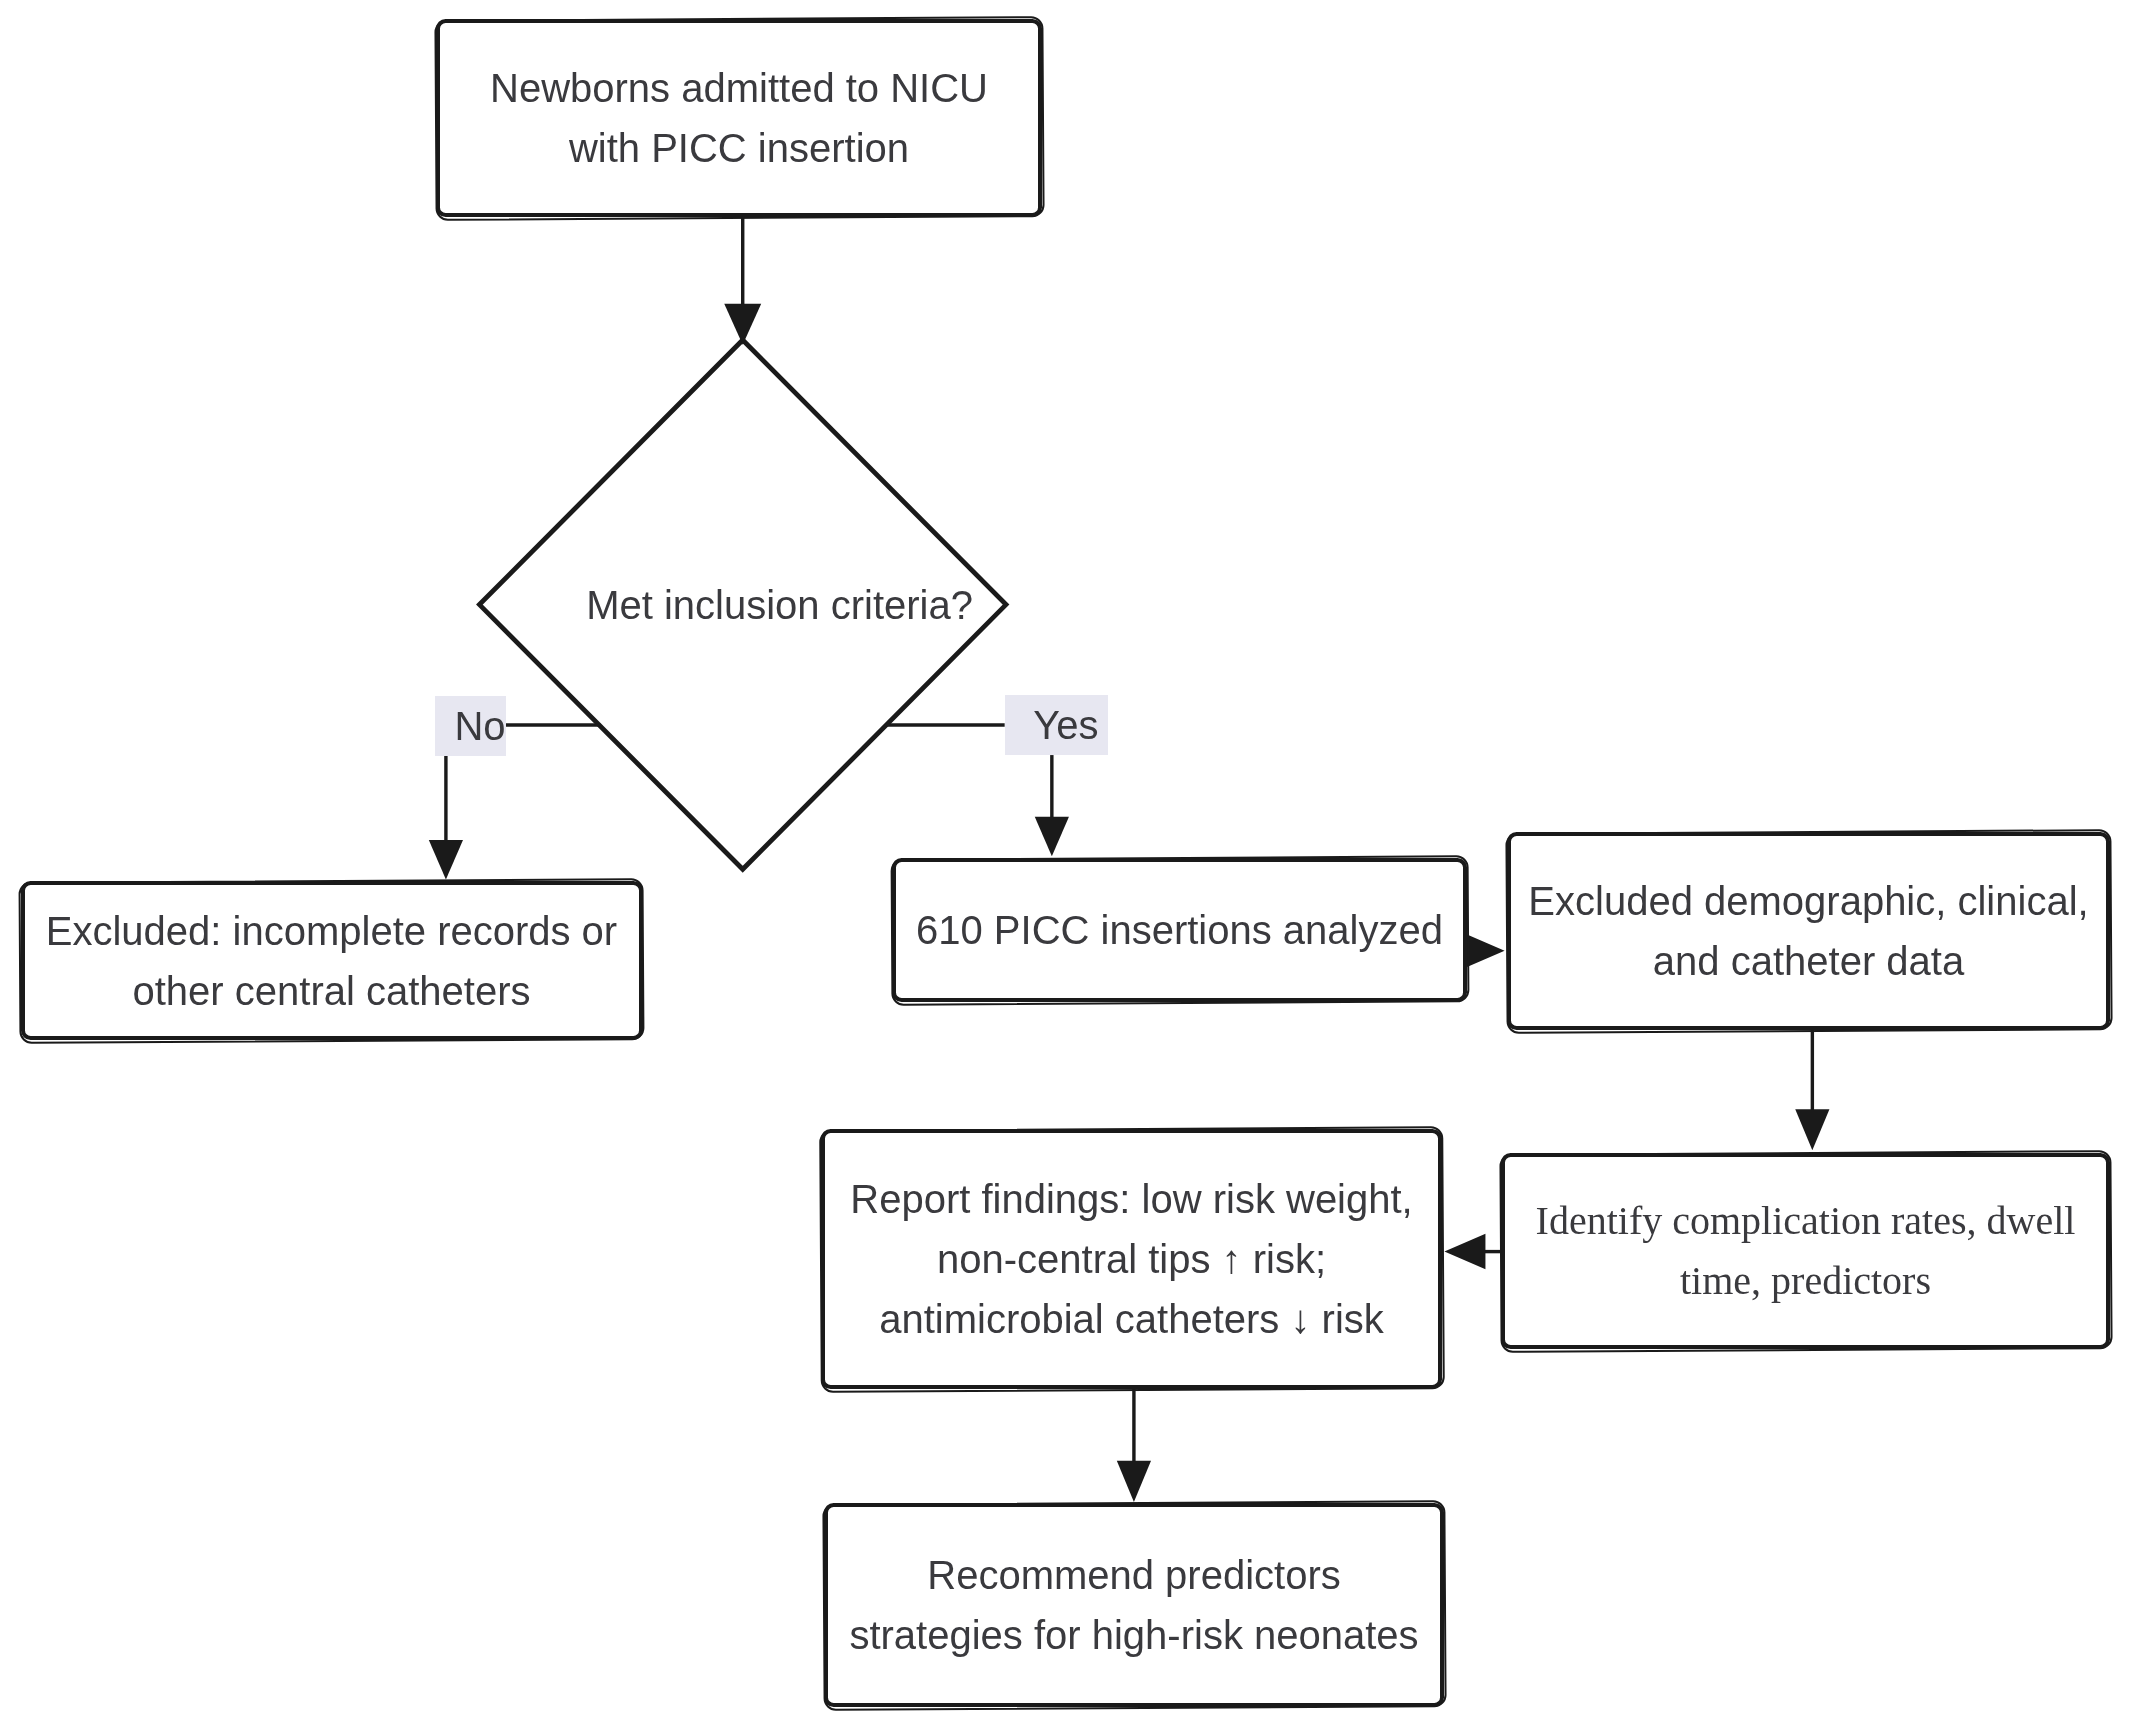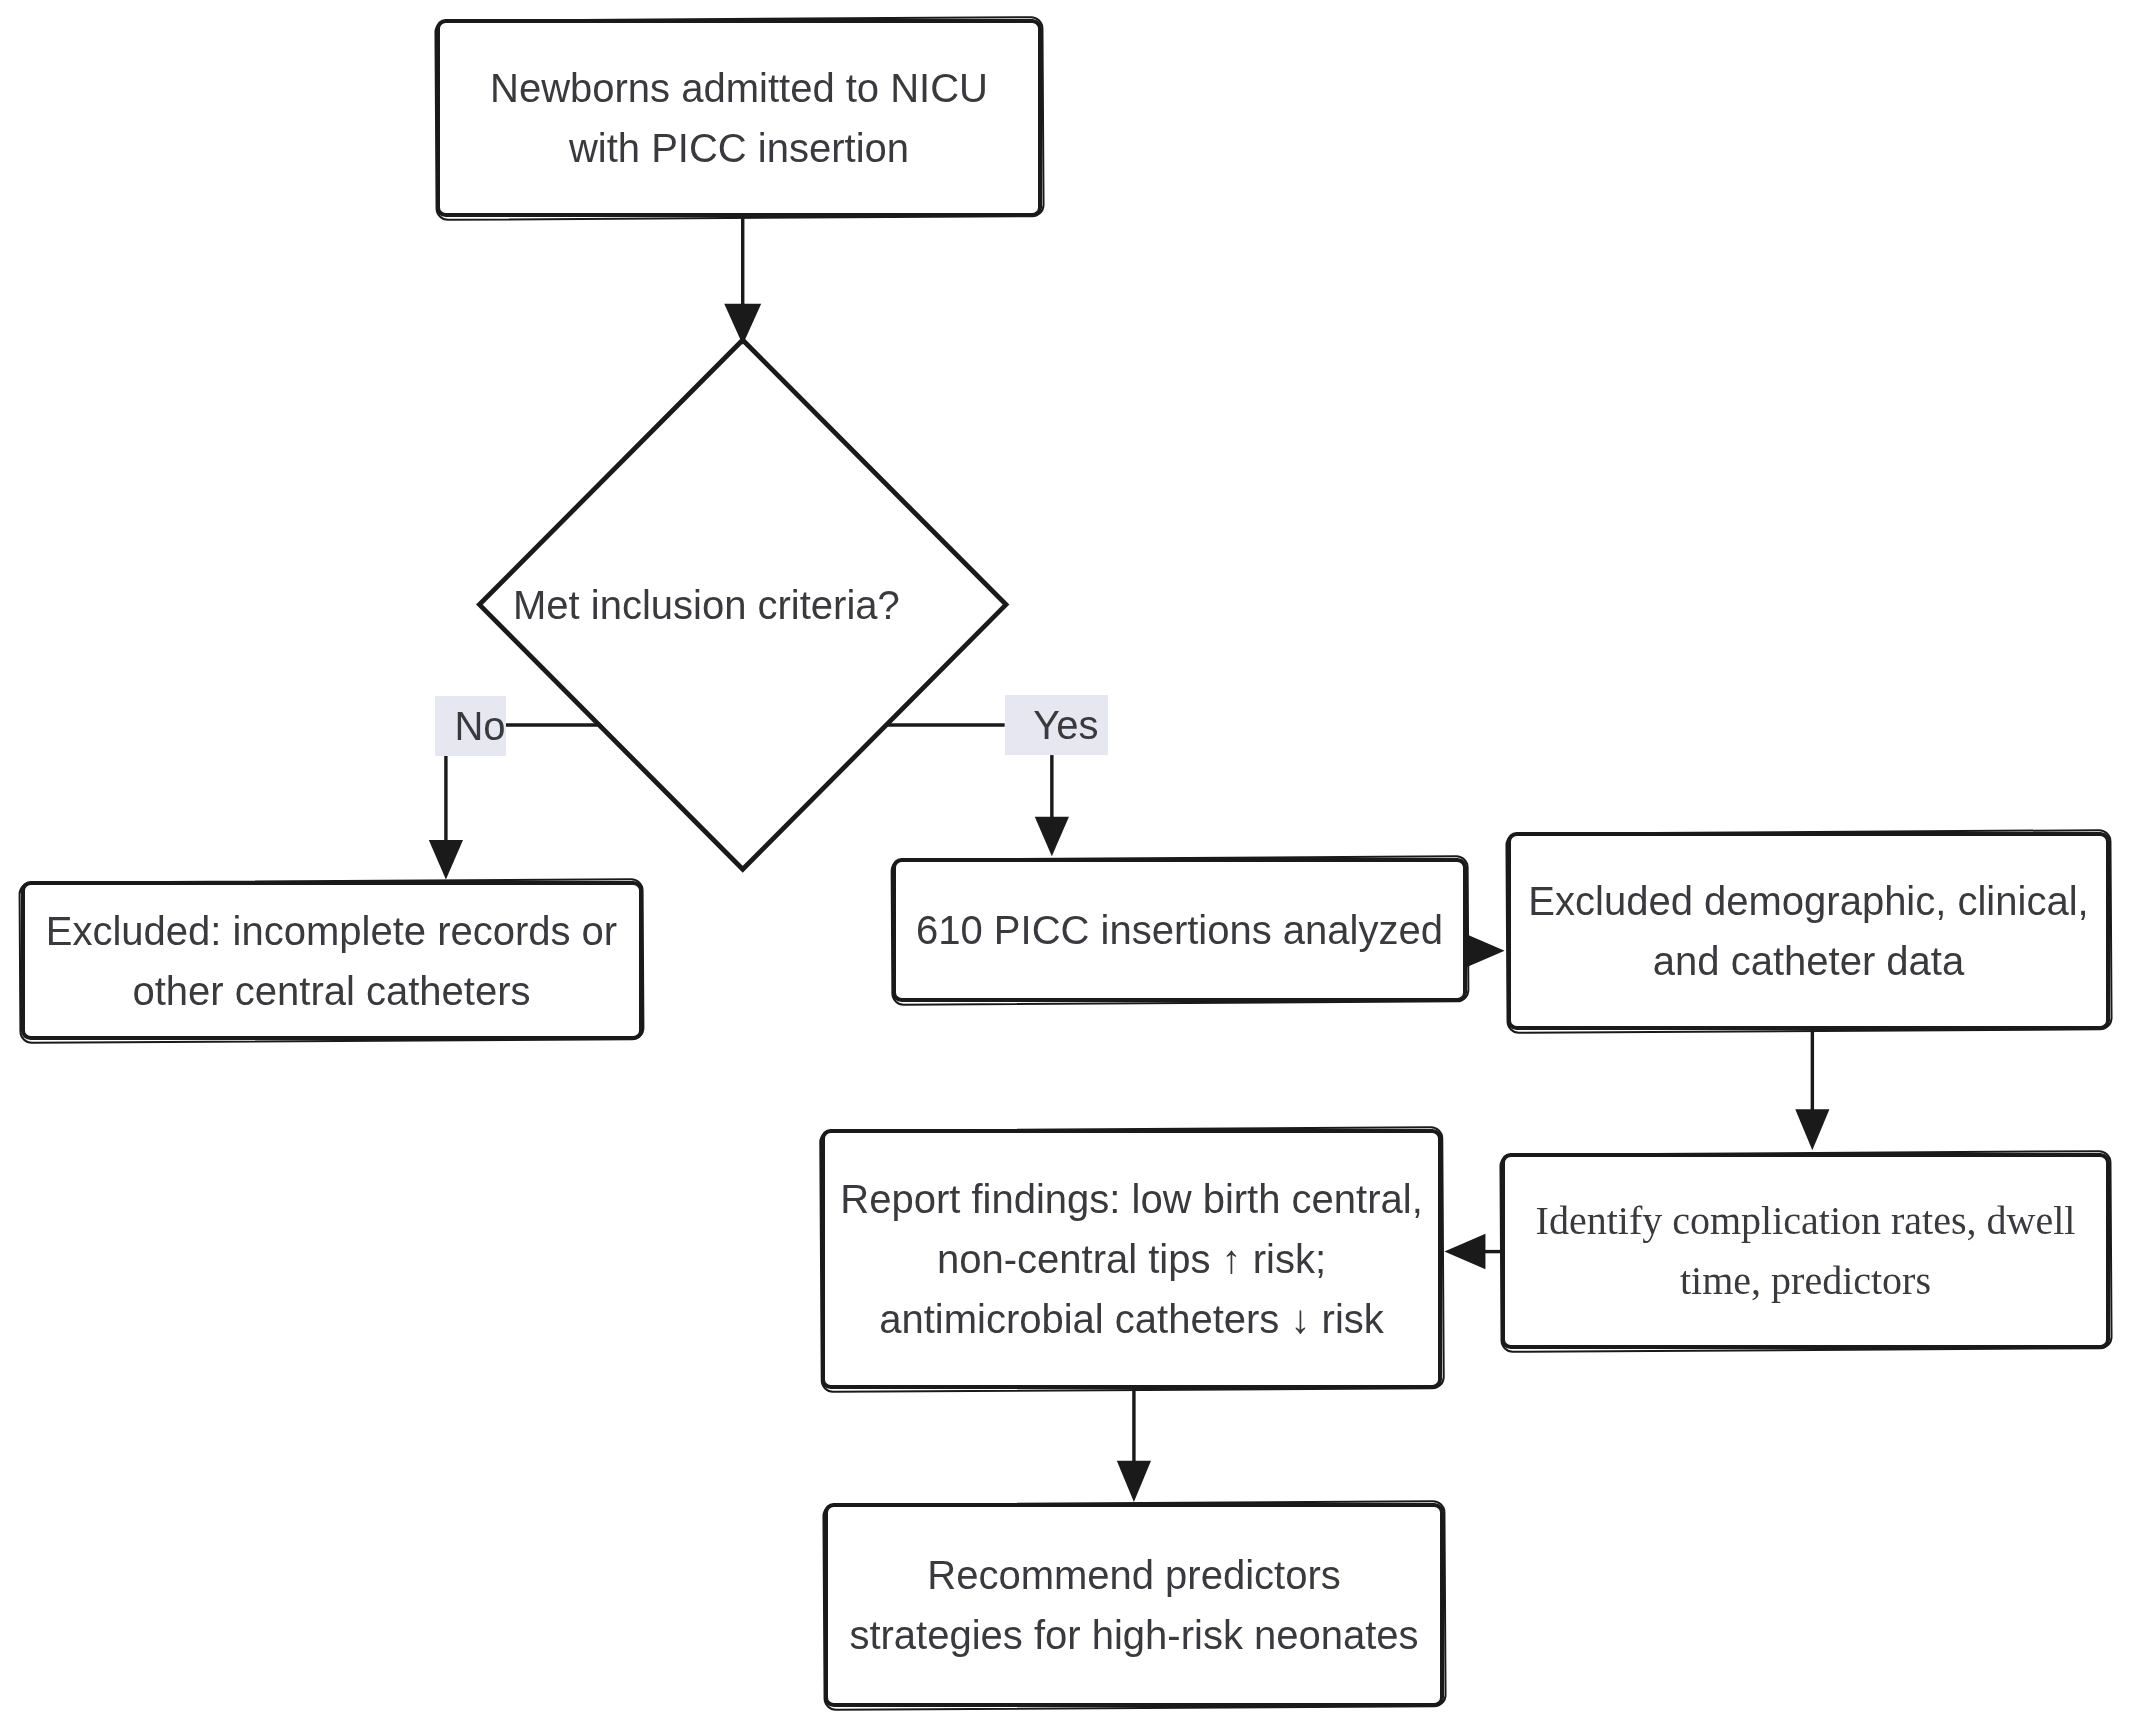--- a/index.html
+++ b/index.html
@@ -63,21 +63,21 @@
     text-align:center;
     z-index:4;
     display:flex;align-items:center;justify-content:center;padding-left:19px;
   }
   #no-label{left:435px;top:696px;width:52px;height:60px;}
   #yes-label{left:1005px;top:695px;width:84px;height:60px;}
 
   #decision-label{
     position:absolute;
     left:513px;top:575px;width:460px;
-    text-align:left;
+    text-align:right;
     font-size:40px;line-height:60px;
     z-index:4;
   }
 
   
   #start-node    {left:436px;  top:19px;   width:606px; height:198px;}
   #excluded-node {left:20.5px;   top:881px; width:622px; height:159px;}
   #analyzed-node {left:852px; top:858px; width:575px; height:144px;margin-left:40px;}
   #collect-node  {left:1507px; top:832px; width:603px; height:198px;}
   #identify-node {left:1501px; top:1153px; width:609px; height:196px;font-family:Liberation Serif, serif;}
@@ -155,21 +155,21 @@
     <div class="line">Excluded demographic, clinical,</div>
     <div class="line">and catheter data</div>
   </div>
 
   <div class="node" id="identify-node">
     <div class="line">Identify complication rates, dwell</div>
     <div class="line">time, predictors</div>
   </div>
 
   <div class="node" id="report-node">
-    <div class="line">Report findings: low birth central,</div>
+    <div class="line">Report findings: low risk weight,</div>
     <div class="line">non-central tips ↑ risk;</div>
     <div class="line">antimicrobial catheters ↓ risk</div>
   </div>
 
   <div class="node" id="recommend-node">
     <div class="line">Recommend predictors</div>
     <div class="line">strategies for high-risk neonates</div>
   </div>
 
   <div id="decision-label">Met inclusion criteria?</div>

